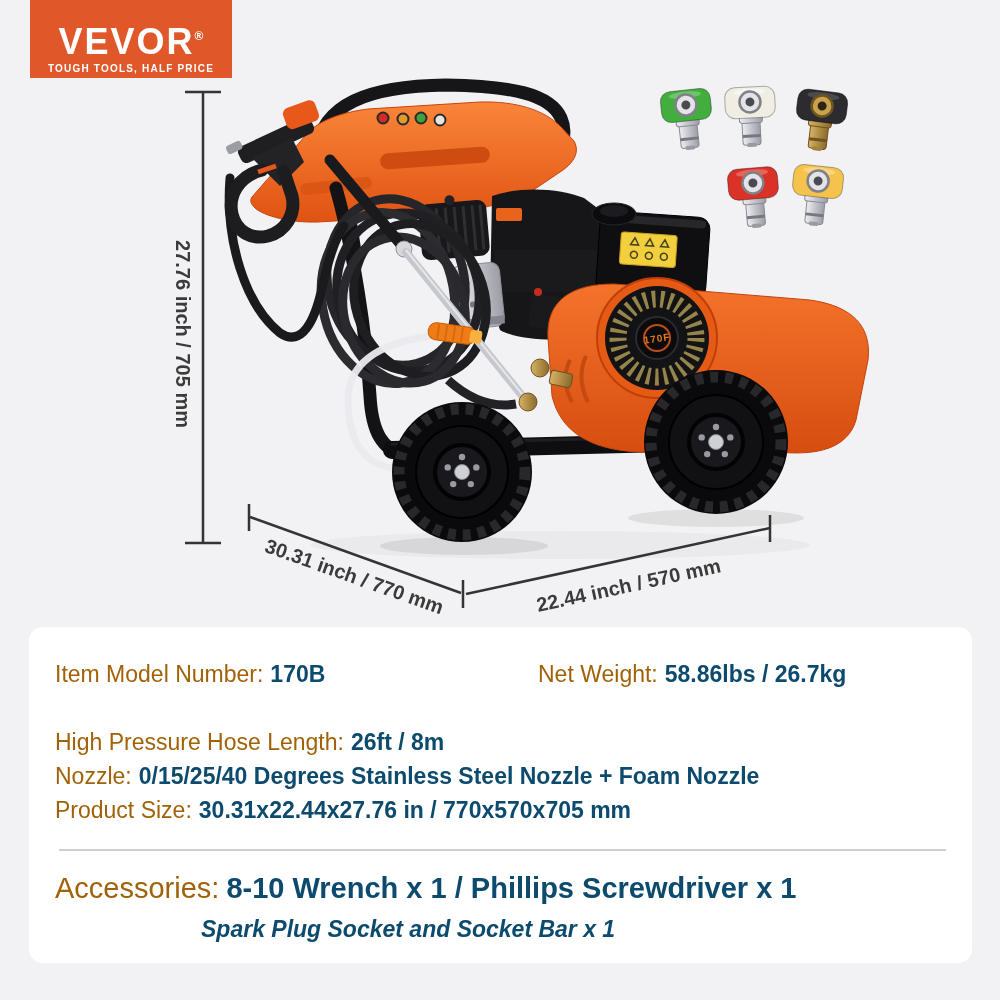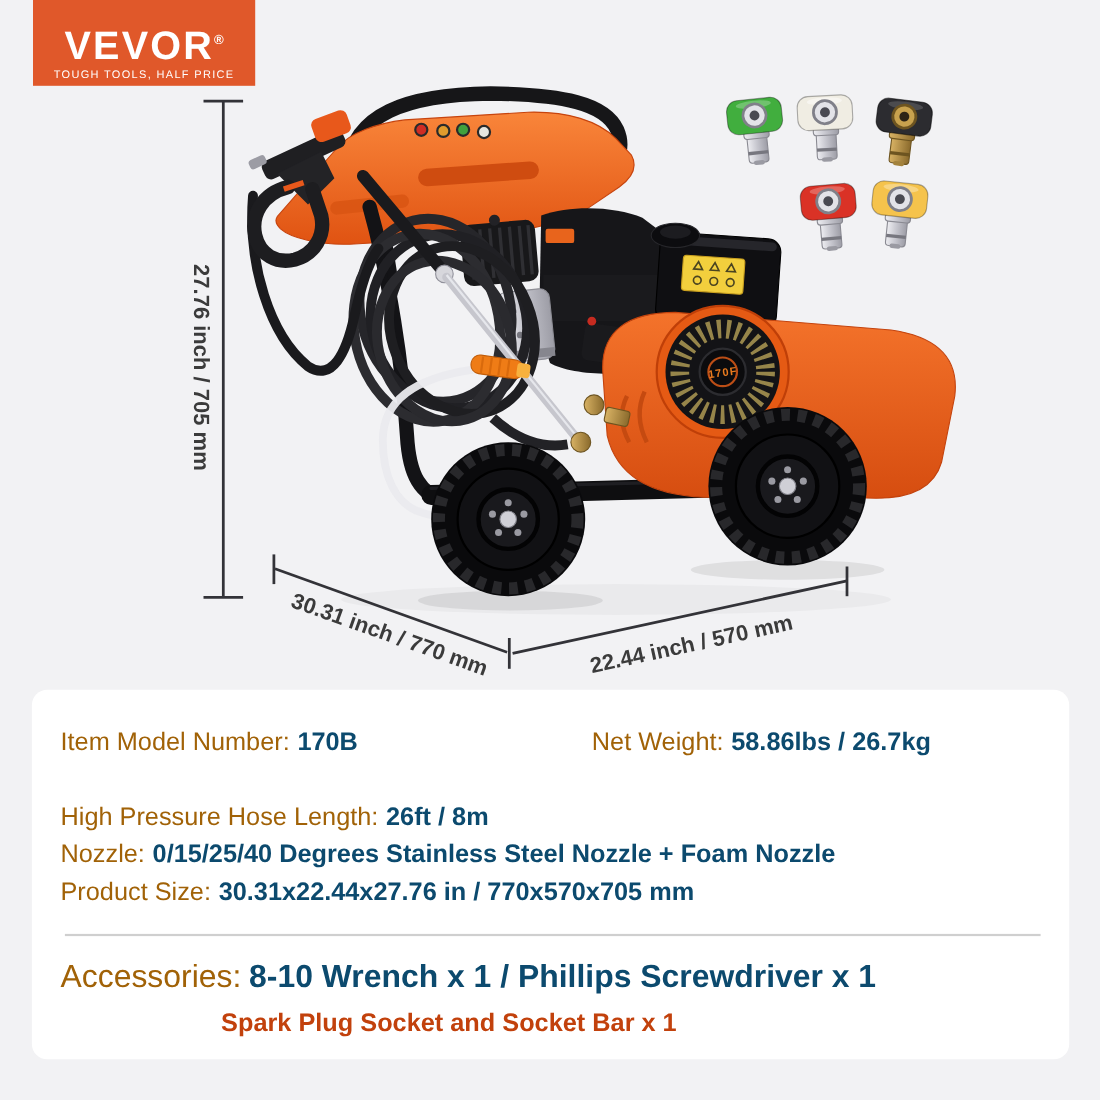--- a/index.html
+++ b/index.html
@@ -3,36 +3,36 @@
 <meta charset="utf-8">
 <style>
   html,body{margin:0;padding:0;}
   .stage{position:relative;width:1000px;height:1000px;background:#f2f2f4;overflow:hidden;
          font-family:"Liberation Sans",sans-serif;}
   
   .logo{position:absolute;left:30px;top:0;width:202px;height:78px;background:#e0582a;color:#fff;
         display:flex;flex-direction:column;align-items:center;justify-content:center;padding-top:14px;box-sizing:border-box;}
   .logo-name{font-size:36px;font-weight:bold;letter-spacing:2px;line-height:36px;}
   .logo-reg{font-size:12px;vertical-align:14px;font-weight:bold;letter-spacing:0;}
-  .logo-tag{font-size:10px;font-weight:normal;letter-spacing:1.2px;margin-top:3px;text-align:center;}
+  .logo-tag{font-size:10px;font-weight:bold;letter-spacing:1.2px;margin-top:3px;text-align:center;}
   
   .scene{position:absolute;left:0;top:0;}
   .dim-line{stroke:#333338;stroke-width:2.5;}
   .dim-label{font-weight:bold;font-size:20px;fill:#3b3b3b;}
   .engine-label{font-weight:bold;font-size:10px;fill:#e87a1e;letter-spacing:1px;}
   
   .panel{position:absolute;left:29px;top:627px;width:943px;height:336px;background:#fff;border-radius:14px;}
   .srow{position:absolute;left:26px;width:900px;height:34px;line-height:34px;font-size:23px;white-space:nowrap;}
   .rcell{position:absolute;left:483px;top:0;}
   .lbl{color:#a16207;}
   .val{color:#0c4a6e;font-weight:bold;margin-left:7px;}
   .divider{position:absolute;top:222px;left:30px;width:887px;height:2px;background:#cfcfcf;}
   .acc1{position:absolute;left:26px;top:247px;font-size:29px;line-height:28px;white-space:nowrap;}
   .acc2{position:absolute;left:172px;top:288px;font-size:23px;line-height:28px;white-space:nowrap;
-        color:#c2410c;font-weight:bold;}
+        color:#0c4a6e;font-weight:bold;font-style:italic;}
 </style>
 </head>
 <body>
 
 <div class="stage">
 
   <div class="logo">
     <div class="logo-name"><span>VEVOR</span><span class="logo-reg">®</span></div>
     <div class="logo-tag">TOUGH TOOLS, HALF PRICE</div>
   </div>

